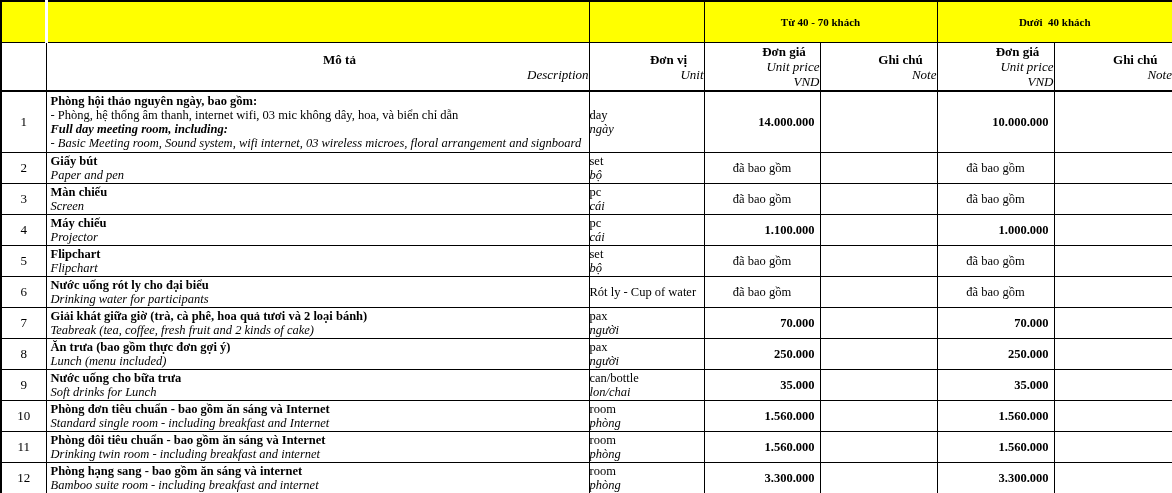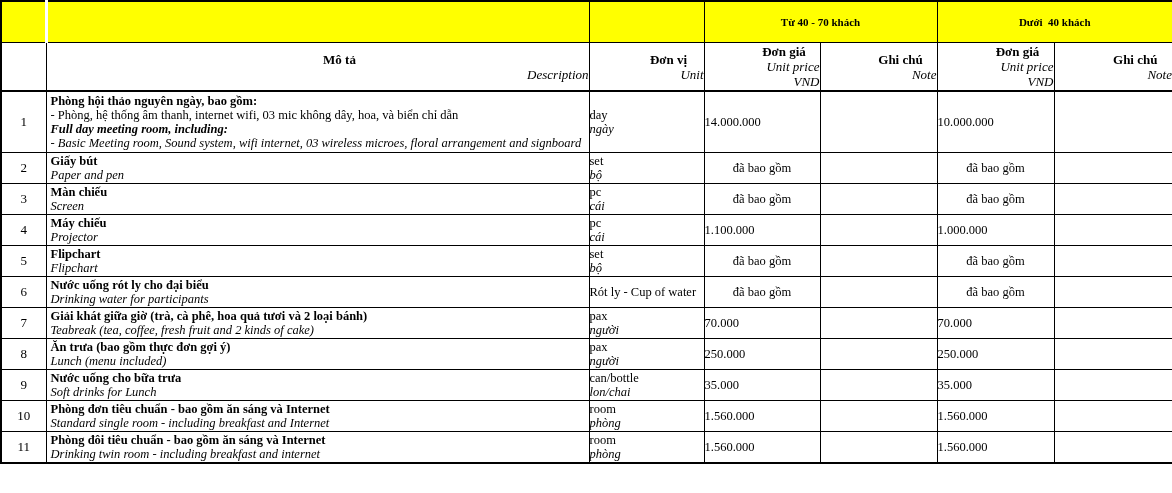--- a/index.html
+++ b/index.html
@@ -25,21 +25,21 @@
   tbody tr{height:30px;}
   tbody tr.tall{height:61px;}
   tbody td{font-size:12.5px;line-height:14px;}
   td.no{text-align:center;font-size:13px;}
   td.desc{padding:1px 3px 1px 4px;}
   td.desc .line{white-space:nowrap;}
   .line.b{font-weight:bold;}
   .line.i{font-style:italic;}
   .line.bi{font-weight:bold;font-style:italic;font-family:Liberation Serif, serif;}
   td.unit{}
-  td.price.num{padding-right:5px;}
+  td.price.num{text-align:right;padding-right:5px;font-weight:bold;}
   td.price.ctr{text-align:center;}
 </style>
 </head>
 <body>
 
 <div class="sheet">
   <table>
     <colgroup>
       <col style="width:45px">
         <col style="width:543px">
@@ -250,15 +250,30 @@
           </td>
     <td class="unit">
             <div class="line ">room</div>
             <div class="line i">phòng</div>
           </td>
     <td class="price p1 num">1.560.000</td>
     <td class="note n1"></td>
     <td class="price p2 num">1.560.000</td>
     <td class="note n2"></td>
   </tr>
+        <tr>
+    <td class="no">12</td>
+    <td class="desc">
+            <div class="line b">Phòng hạng sang - bao gồm ăn sáng và internet</div>
+            <div class="line i">Bamboo suite room - including breakfast and internet</div>
+          </td>
+    <td class="unit">
+            <div class="line ">room</div>
+            <div class="line i">phòng</div>
+          </td>
+    <td class="price p1 num">3.300.000</td>
+    <td class="note n1"></td>
+    <td class="price p2 num">3.300.000</td>
+    <td class="note n2"></td>
+  </tr>
       </tbody>
   </table>
 </div>
 
 </body></html>

